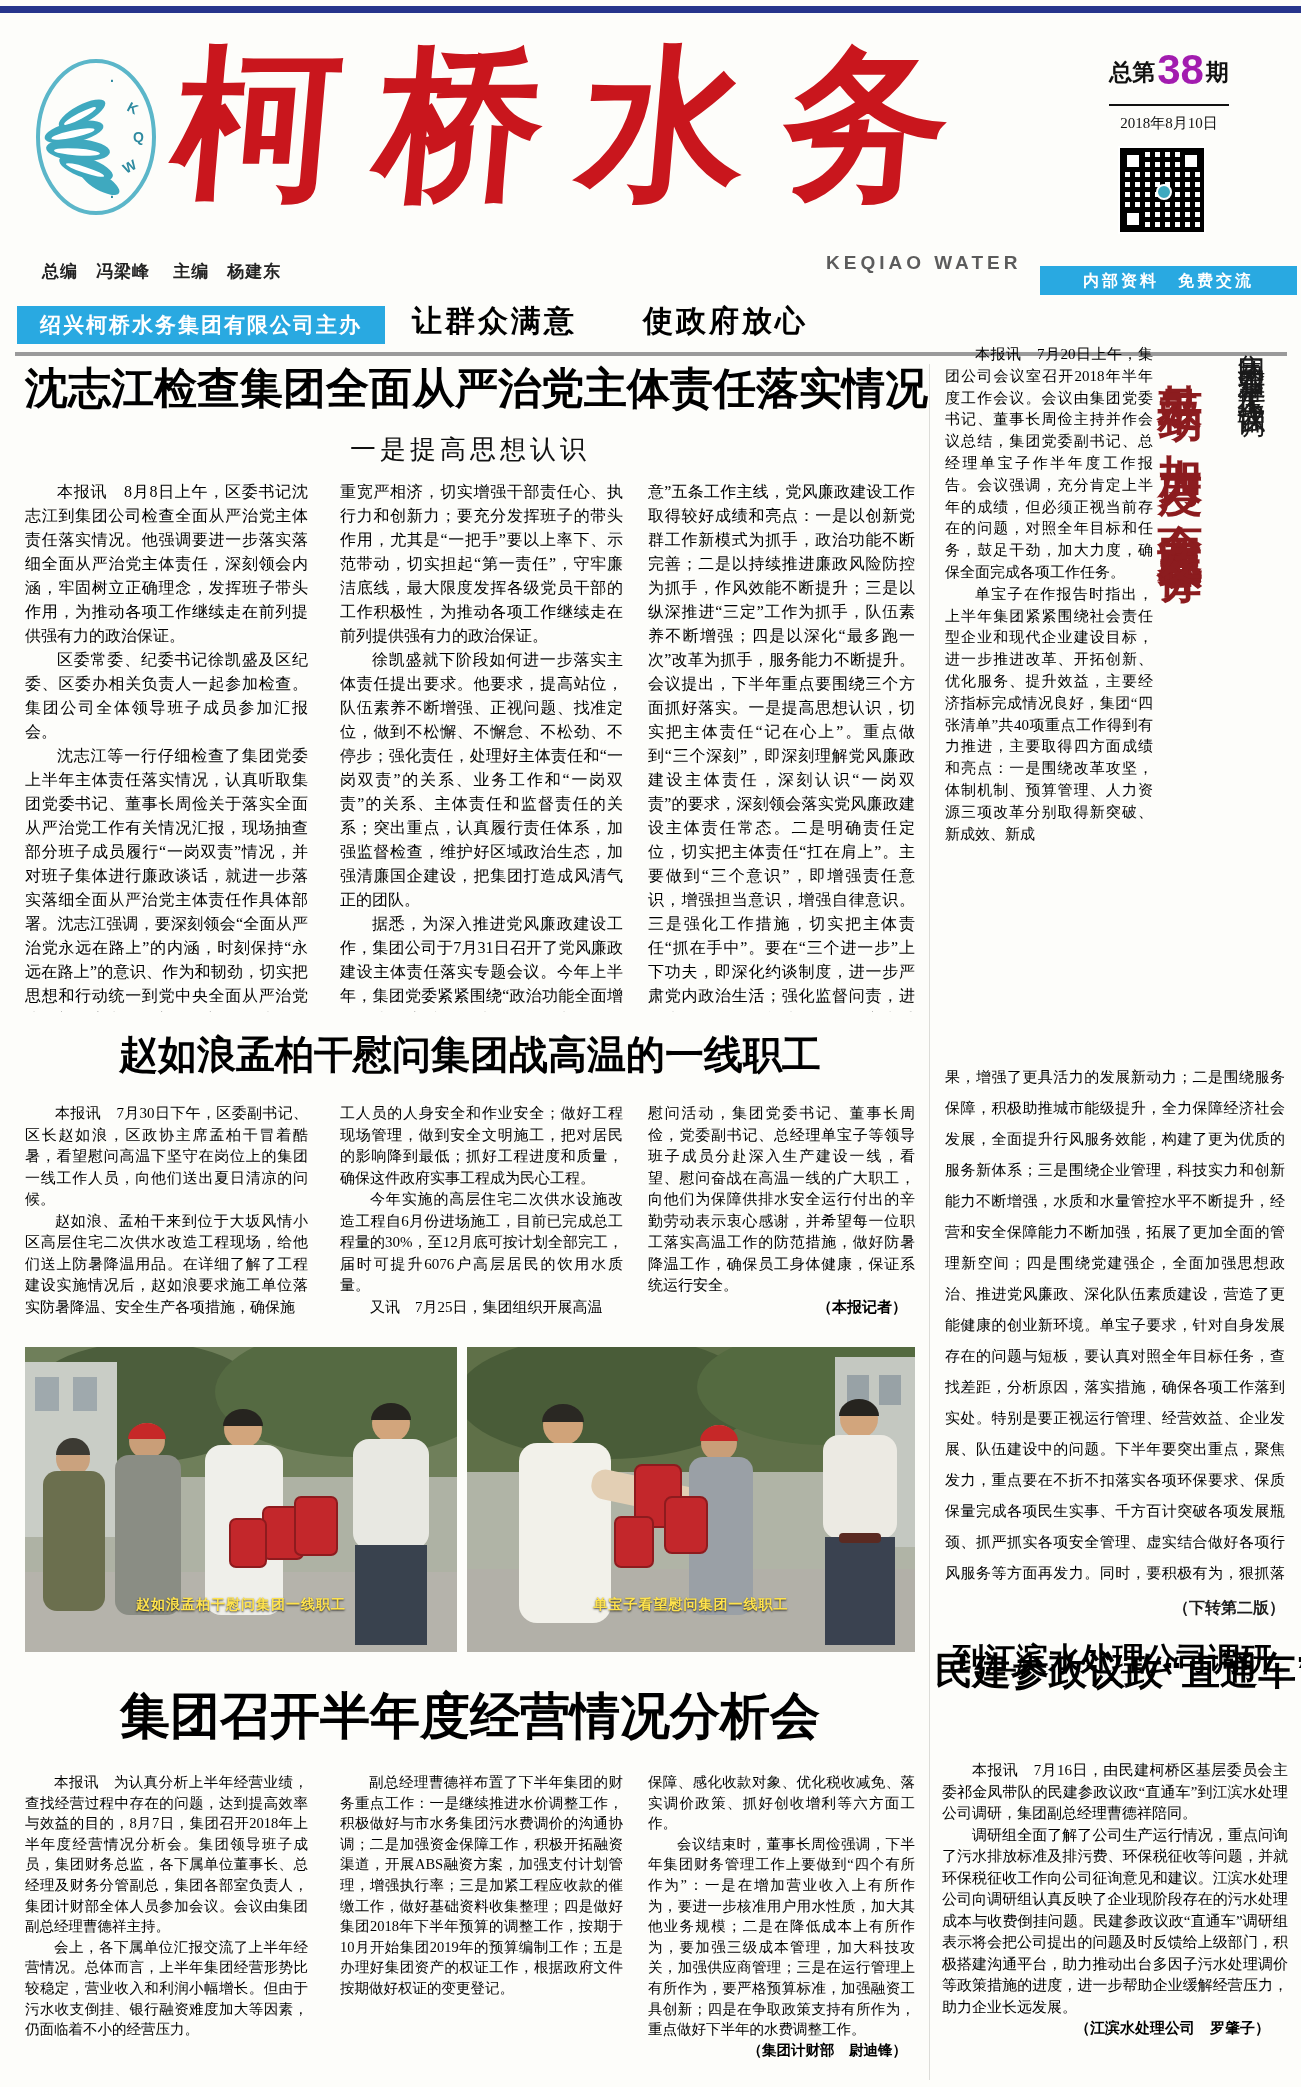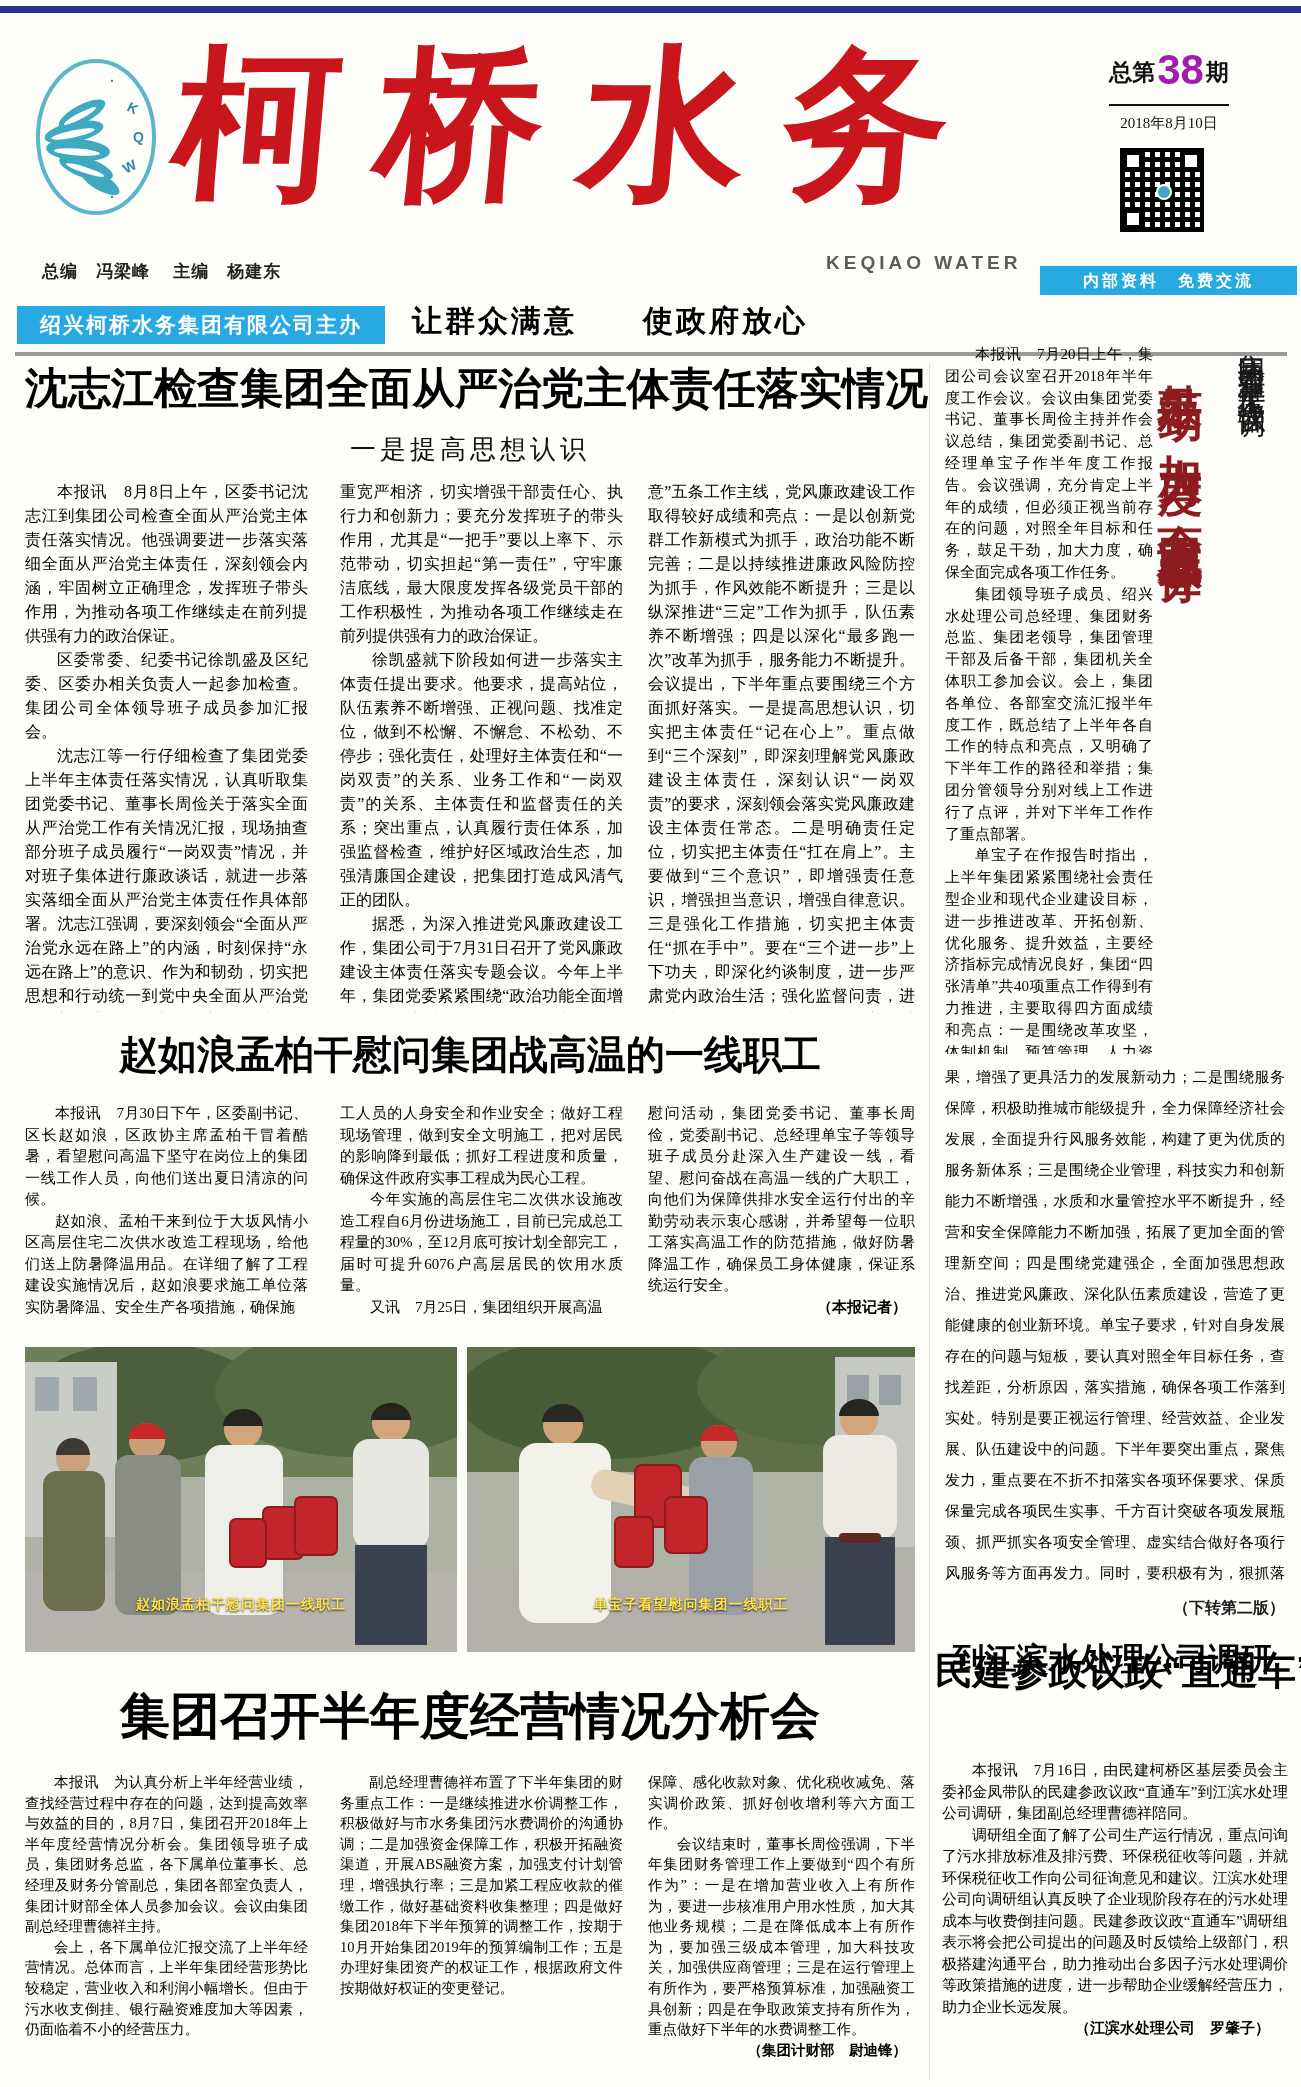--- a/index.html
+++ b/index.html
@@ -167,21 +167,20 @@
       </div>
     <div class="abs body-col lead-col lead-c3">
         <p class="cont">意”五条工作主线，党风廉政建设工作取得较好成绩和亮点：一是以创新党群工作新模式为抓手，政治功能不断完善；二是以持续推进廉政风险防控为抓手，作风效能不断提升；三是以纵深推进“三定”工作为抓手，队伍素养不断增强；四是以深化“最多跑一次”改革为抓手，服务能力不断提升。会议提出，下半年重点要围绕三个方面抓好落实。一是提高思想认识，切实把主体责任“记在心上”。重点做到“三个深刻”，即深刻理解党风廉政建设主体责任，深刻认识“一岗双责”的要求，深刻领会落实党风廉政建设主体责任常态。二是明确责任定位，切实把主体责任“扛在肩上”。主要做到“三个意识”，即增强责任意识，增强担当意识，增强自律意识。三是强化工作措施，切实把主体责任“抓在手中”。要在“三个进一步”上下功夫，即深化约谈制度，进一步严肃党内政治生活；强化监督问责，进一步抓好作风效能建设；坚持率先垂范，进一步做到以上率下严以律己。</p>
 
     </div>
   </section>
 
   <section>
     <div class="abs body-col meet-colA">
         <p>本报讯　7月20日上午，集团公司会议室召开2018年半年度工作会议。会议由集团党委书记、董事长周俭主持并作会议总结，集团党委副书记、总经理单宝子作半年度工作报告。会议强调，充分肯定上半年的成绩，但必须正视当前存在的问题，对照全年目标和任务，鼓足干劲，加大力度，确保全面完成各项工作任务。</p>
-        <p>集团领导班子成员、绍兴水处理公司总经理、集团财务总监、集团老领导，集团管理干部及后备干部，集团机关全体职工参加会议。会上，集团各单位、各部室交流汇报半年度工作，既总结了上半年各自工作的特点和亮点，又明确了下半年工作的路径和举措；集团分管领导分别对线上工作进行了点评，并对下半年工作作了重点部署。</p>
         <p>单宝子在作报告时指出，上半年集团紧紧围绕社会责任型企业和现代企业建设目标，进一步推进改革、开拓创新、优化服务、提升效益，主要经济指标完成情况良好，集团“四张清单”共40项重点工作得到有力推进，主要取得四方面成绩和亮点：一是围绕改革攻坚，体制机制、预算管理、人力资源三项改革分别取得新突破、新成效、新成</p>
       </div>
     <h2 class="abs meet-headline">鼓足干劲　加大力度　全面完成各项任务</h2>
     <div class="abs meet-kicker">集团公司召开半年度工作会议强调</div>
     <div class="abs body-col meet-bottom">
         <p class="cont">果，增强了更具活力的发展新动力；二是围绕服务保障，积极助推城市能级提升，全力保障经济社会发展，全面提升行风服务效能，构建了更为优质的服务新体系；三是围绕企业管理，科技实力和创新能力不断增强，水质和水量管控水平不断提升，经营和安全保障能力不断加强，拓展了更加全面的管理新空间；四是围绕党建强企，全面加强思想政治、推进党风廉政、深化队伍素质建设，营造了更能健康的创业新环境。单宝子要求，针对自身发展存在的问题与短板，要认真对照全年目标任务，查找差距，分析原因，落实措施，确保各项工作落到实处。特别是要正视运行管理、经营效益、企业发展、队伍建设中的问题。下半年要突出重点，聚焦发力，重点要在不折不扣落实各项环保要求、保质保量完成各项民生实事、千方百计突破各项发展瓶颈、抓严抓实各项安全管理、虚实结合做好各项行风服务等方面再发力。同时，要积极有为，狠抓落实，持续优化作风，深入正风肃纪，切实抓好当前。</p>
       </div>
     <div class="abs turn-note">（下转第二版）</div>
   </section>
 

